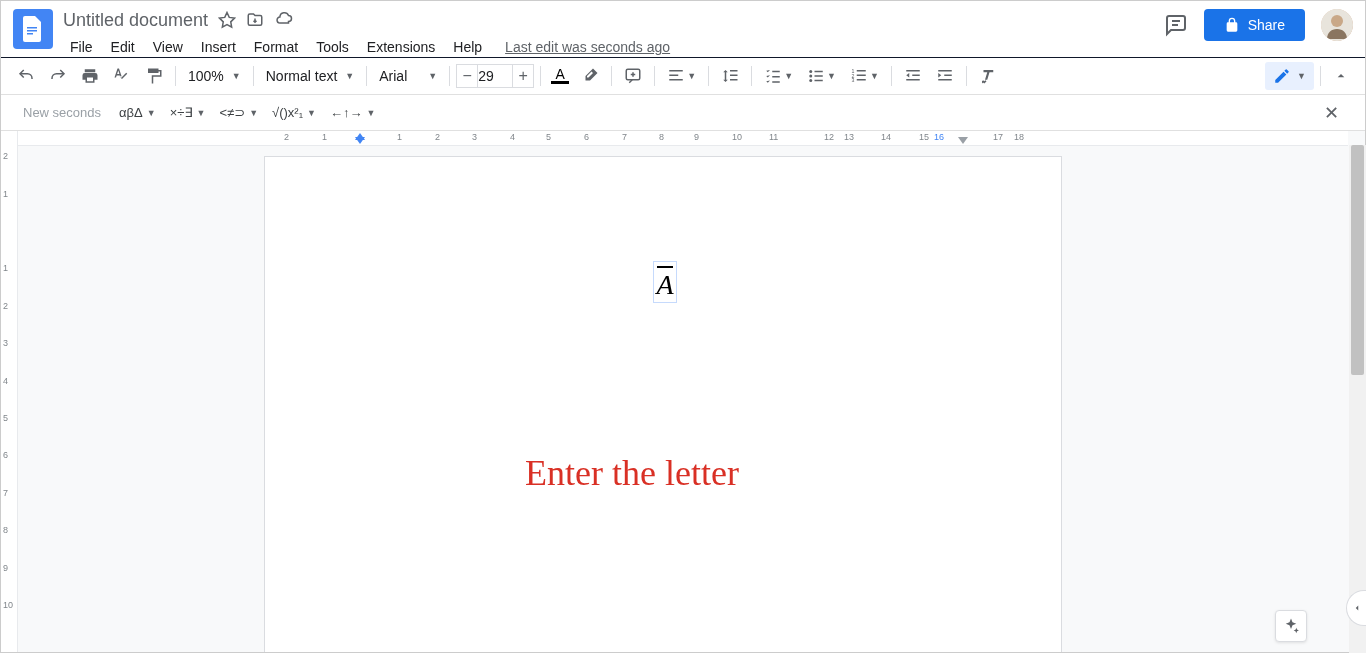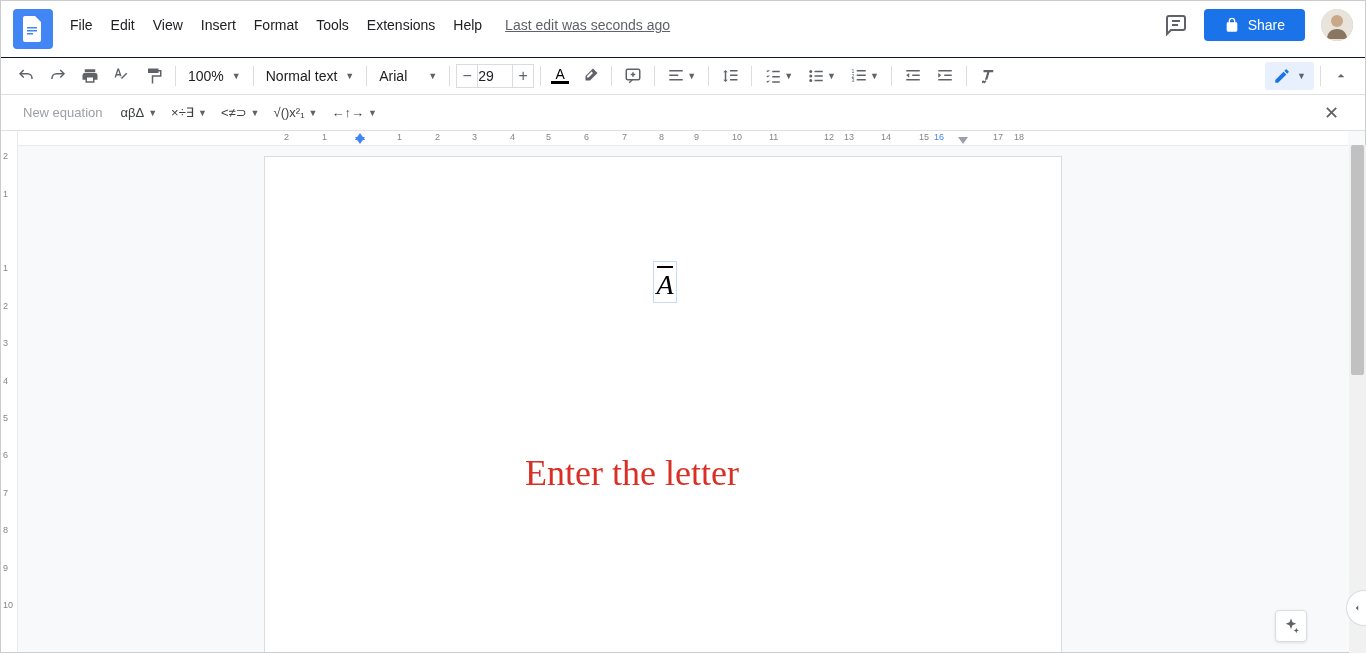--- a/index.html
+++ b/index.html
@@ -64,20 +64,40 @@
 <div class="header">
   <div class="logo">
     <svg width="20" height="26" viewBox="0 0 20 26">
         <path d="M2 0h10l6 6v18a2 2 0 01-2 2H2a2 2 0 01-2-2V2a2 2 0 012-2z" fill="#fff"></path>
         <rect x="4" y="11" width="10" height="1.5" fill="#4285f4"></rect>
         <rect x="4" y="14" width="10" height="1.5" fill="#4285f4"></rect>
         <rect x="4" y="17" width="6" height="1.5" fill="#4285f4"></rect>
       </svg>
   </div>
   <div class="title-area">
+    <div class="title-row">
+      <span class="doc-title">Untitled document</span>
+      <span class="title-icon">
+          <svg width="18" height="18" viewBox="0 0 24 24" fill="none" stroke="#5f6368" stroke-width="2">
+            <path d="M12 2l3 6.5 7 1-5 5 1.2 7L12 18l-6.2 3.5L7 14.5 2 9.5l7-1z"></path>
+          </svg>
+        </span>
+      <span class="title-icon">
+          <svg width="18" height="18" viewBox="0 0 24 24" fill="none" stroke="#5f6368" stroke-width="2">
+            <path d="M3 6a2 2 0 012-2h5l2 2h7a2 2 0 012 2v9a2 2 0 01-2 2H5a2 2 0 01-2-2V6z"></path>
+            <path d="M10 11l3 3m0-3l-3 3" stroke="none"></path>
+            <path d="M12 10v5m-2-2l2 2 2-2" fill="none"></path>
+          </svg>
+        </span>
+      <span class="title-icon">
+          <svg width="20" height="18" viewBox="0 0 24 24" fill="none" stroke="#5f6368" stroke-width="2">
+            <path d="M18 14a4 4 0 000-8 6 6 0 00-11.5 2A4 4 0 007 16h11z"></path>
+          </svg>
+        </span>
+    </div>
     <div class="menu-row">
       <span class="menu-item">File</span>
       <span class="menu-item">Edit</span>
       <span class="menu-item">View</span>
       <span class="menu-item">Insert</span>
       <span class="menu-item">Format</span>
       <span class="menu-item">Tools</span>
       <span class="menu-item">Extensions</span>
       <span class="menu-item">Help</span>
       <span class="last-edit">Last edit was seconds ago</span>
@@ -251,21 +271,21 @@
     </div>
   <div class="sep"></div>
   <div class="tool-btn">
       <svg width="16" height="16" viewBox="0 0 24 24" fill="#5f6368">
         <path d="M7 14l5-5 5 5z"></path>
       </svg>
     </div>
 </div>
 
 <div class="eq-toolbar">
-  <span class="eq-label">New equation</span>
+  <span class="eq-label">New seconds</span>
   <span class="eq-btn">
       <span>αβΔ</span>
       <span class="dd">▼</span>
     </span>
   <span class="eq-btn">
       <span>×÷∃</span>
       <span class="dd">▼</span>
     </span>
   <span class="eq-btn">
       <span>&lt;≠⊃</span>

